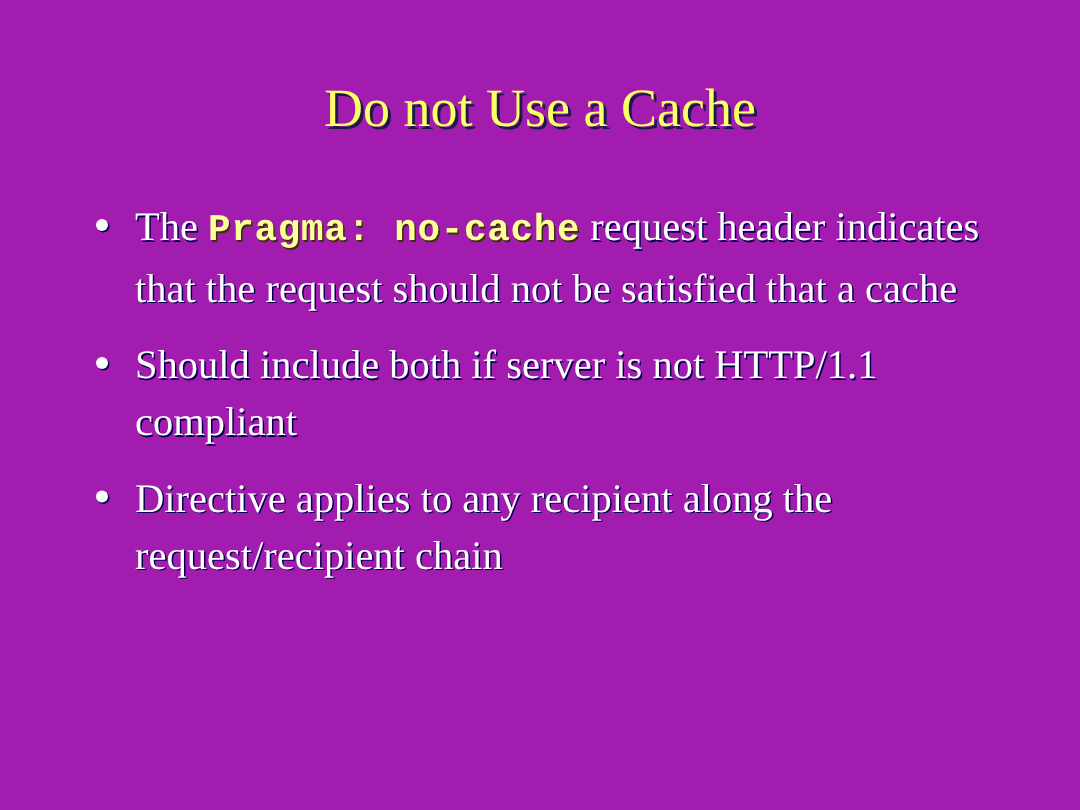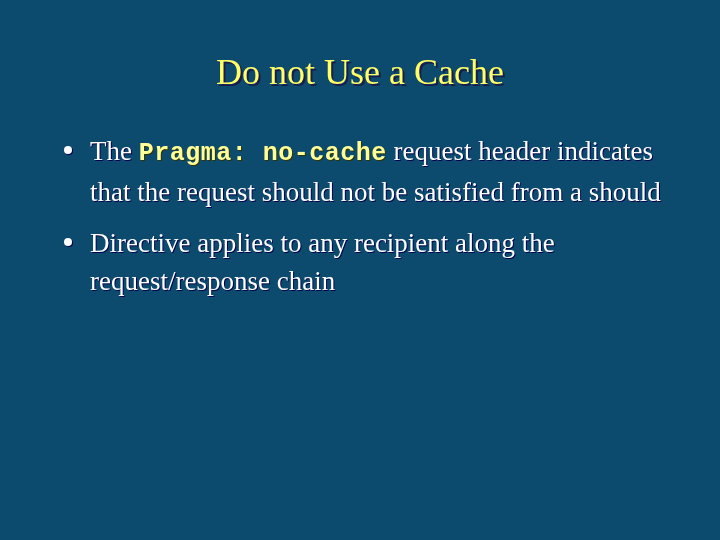--- a/index.html
+++ b/index.html
@@ -11,21 +11,21 @@
     width: 720px;
     height: 540px;
     overflow: hidden;
     background: #0000ff;
     font-family: "Liberation Serif", "DejaVu Serif", serif;
   }
   #slide {
     position: relative;
     width: 720px;
     height: 540px;
-    background: #0c4a6e;
+    background: #a21caf;
   }
   #slide-title {
     position: absolute;
     left: 0;
     top: 52px;
     width: 720px;
     text-align: center;
     font-family: "Liberation Serif", "DejaVu Serif", serif;
     font-size: 36px;
     line-height: 40px;
@@ -86,27 +86,33 @@
 
 <div id="slide">
 
   <div id="slide-title">Do not Use a Cache</div>
 
   <ul id="body-list">
 
     <li class="bullet-item">
       <span class="bullet-marker"></span>
       <span class="bullet-text">
-        <span>The </span><span class="mono">Pragma: no-cache</span><span> request header indicates that the request should </span><span class="ital">not</span><span> be satisfied from a should</span>
+        <span>The </span><span class="mono">Pragma: no-cache</span><span> request header indicates that the request should </span><span class="ital">not</span><span> be satisfied that a cache</span>
       </span>
     </li>
-
 
 
     <li class="bullet-item">
       <span class="bullet-marker"></span>
       <span class="bullet-text">
-        <span>Directive applies to any recipient along the request/response chain</span>
+        <span>Should include both if server is not HTTP/1.1 compliant</span>
+      </span>
+    </li>
+
+    <li class="bullet-item">
+      <span class="bullet-marker"></span>
+      <span class="bullet-text">
+        <span>Directive applies to any recipient along the request/recipient chain</span>
       </span>
     </li>
 
   </ul>
 </div>
 
 </body></html>

